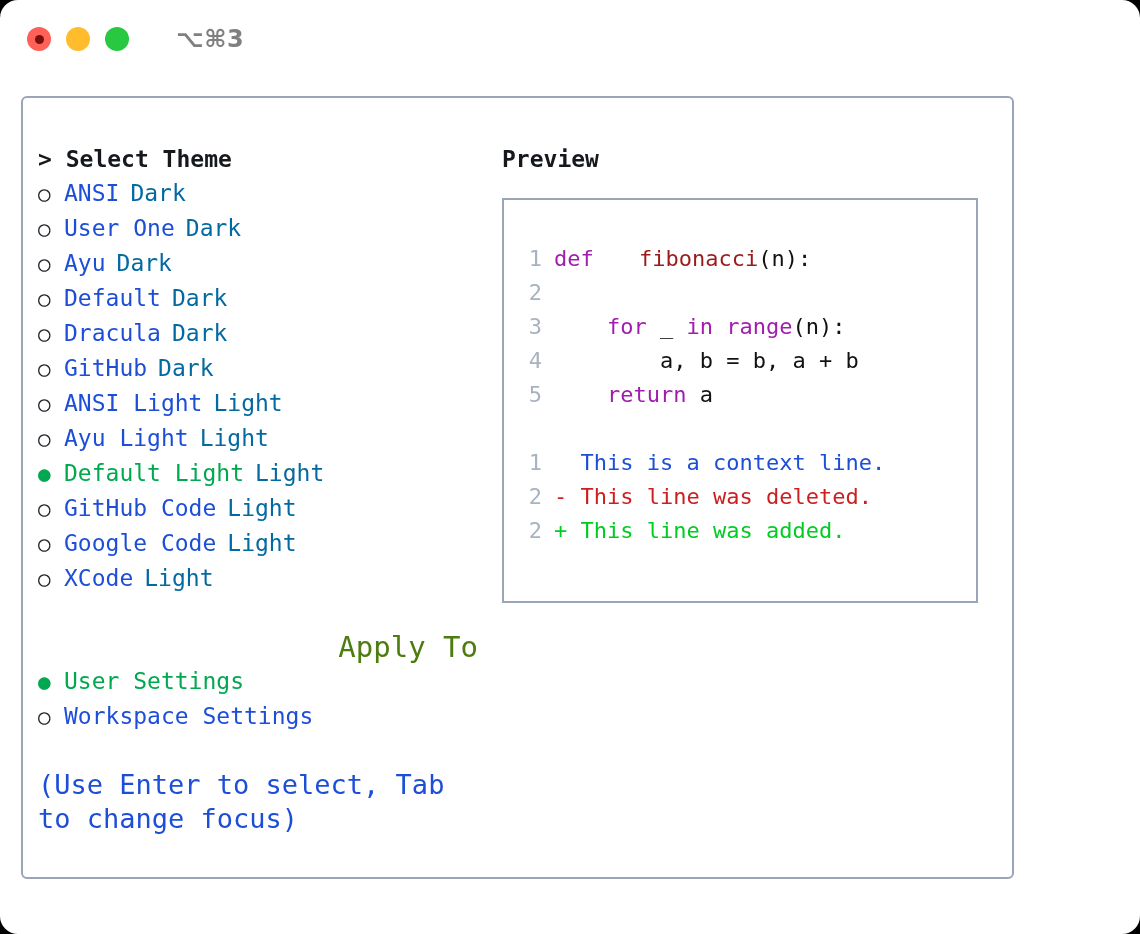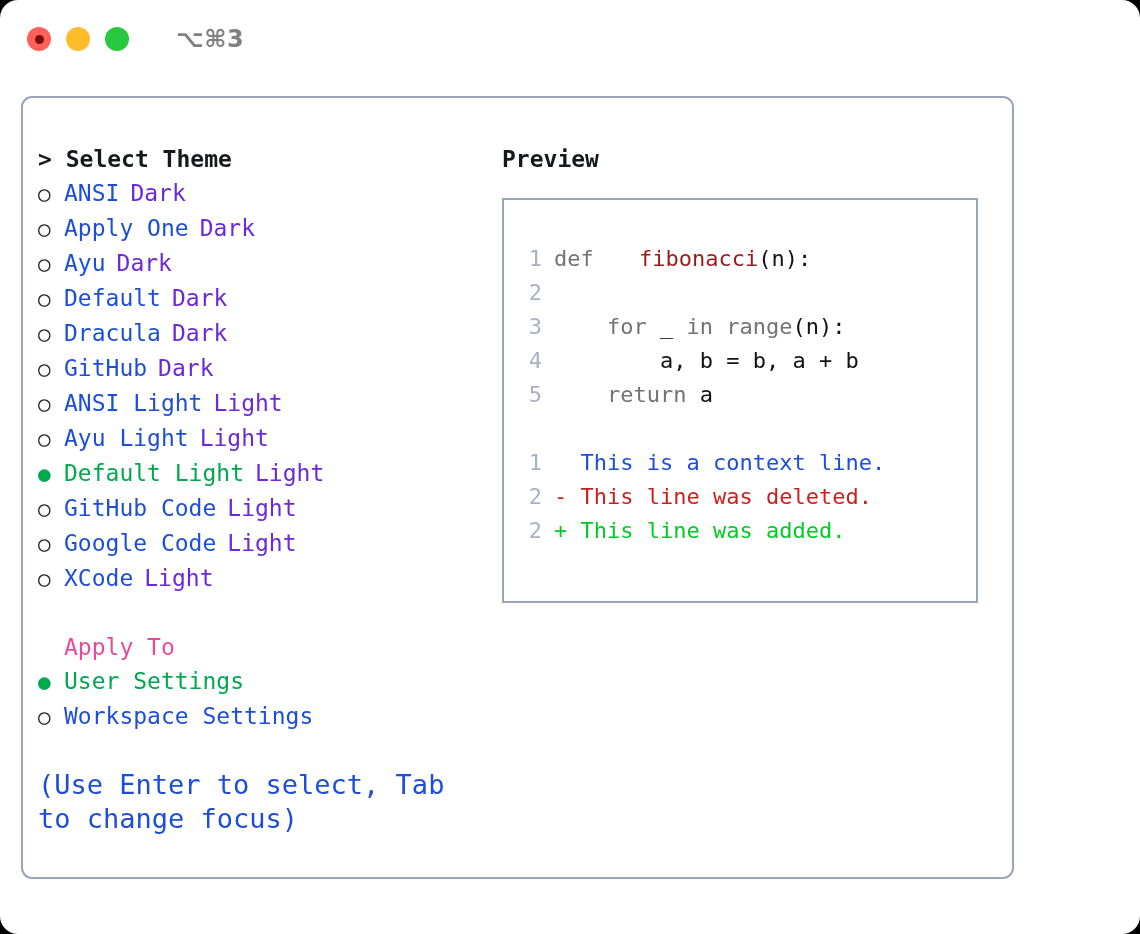--- a/index.html
+++ b/index.html
@@ -68,21 +68,21 @@
   }
 
   
   .panel {
     position: absolute;
     left: 21px;
     top: 96px;
     width: 993px;
     height: 783px;
     border: 2px solid #9aa5b8;
-    border-radius: 11px;
+    border-radius: 6px;
     box-sizing: border-box;
     background: #ffffff;
   }
 
   .columns {
     position: absolute;
     left: 0; top: 0;
     width: 100%;
     height: 100%;
   }
@@ -112,31 +112,32 @@
   .marker {
     width: 26px;
     flex: 0 0 26px;
     color: #22262c;
     font-size: 21px;
   }
   .opt-row.selected .marker,
   .opt-row.selected .opt-label { color: #00a84f; }
   .opt-label { color: #1d4ed8; }
   .opt-badge {
-    color: #6d28d9;
+    color: #0369a1;
     margin-left: 11px;
   }
   .spacer-row { height: 34px; }
 
   .subsection-header {
-    font-size: 23px;
-    color: #ec4899;
+    font-size: 29px;
+    color: #4d7c0f;
     line-height: 34px;
     padding-left: 26px;
     white-space: pre;
+    text-align: right;
   }
   .hint {
     margin-top: 34px;
     font-size: 27px;
     color: #1d4ed8;
     line-height: 34px;
     width: 410px;
     white-space: normal;
   }
 
@@ -171,21 +172,21 @@
   }
   .ln {
     width: 50px;
     flex: 0 0 50px;
     text-align: right;
     color: #a8b2c0;
     padding-right: 12px;
     box-sizing: border-box;
   }
   .code-text { color: #111111; }
-  .kw   { color: #737373; text-align: center; }
+  .kw   { color: #a21caf; text-align: center; }
   .fn   { color: #9b1b1b; margin-left: 32px; }
   .blank-line { height: 34px; }
   .diff-ctx { color: #1d4ed8; }
   .diff-del { color: #cc2020; }
   .diff-add { color: #00cc22; }
 </style>
 </head>
 <body>
 
 <div class="window">
@@ -202,21 +203,21 @@
   </div>
 
   <div class="panel">
     <div class="columns">
 
       <div class="left-col">
         <div class="section-header">&gt; Select Theme</div>
 
         <div id="theme-list">
             <div class="opt-row"><span class="marker">○</span><span class="opt-label">ANSI</span><span class="opt-badge">Dark</span></div>
-            <div class="opt-row"><span class="marker">○</span><span class="opt-label">Apply One</span><span class="opt-badge">Dark</span></div>
+            <div class="opt-row"><span class="marker">○</span><span class="opt-label">User One</span><span class="opt-badge">Dark</span></div>
             <div class="opt-row"><span class="marker">○</span><span class="opt-label">Ayu</span><span class="opt-badge">Dark</span></div>
             <div class="opt-row"><span class="marker">○</span><span class="opt-label">Default</span><span class="opt-badge">Dark</span></div>
             <div class="opt-row"><span class="marker">○</span><span class="opt-label">Dracula</span><span class="opt-badge">Dark</span></div>
             <div class="opt-row"><span class="marker">○</span><span class="opt-label">GitHub</span><span class="opt-badge">Dark</span></div>
             <div class="opt-row"><span class="marker">○</span><span class="opt-label">ANSI Light</span><span class="opt-badge">Light</span></div>
             <div class="opt-row"><span class="marker">○</span><span class="opt-label">Ayu Light</span><span class="opt-badge">Light</span></div>
             <div class="opt-row selected"><span class="marker">●</span><span class="opt-label">Default Light</span><span class="opt-badge">Light</span></div>
             <div class="opt-row"><span class="marker">○</span><span class="opt-label">GitHub Code</span><span class="opt-badge">Light</span></div>
             <div class="opt-row"><span class="marker">○</span><span class="opt-label">Google Code</span><span class="opt-badge">Light</span></div>
             <div class="opt-row"><span class="marker">○</span><span class="opt-label">XCode</span><span class="opt-badge">Light</span></div>

